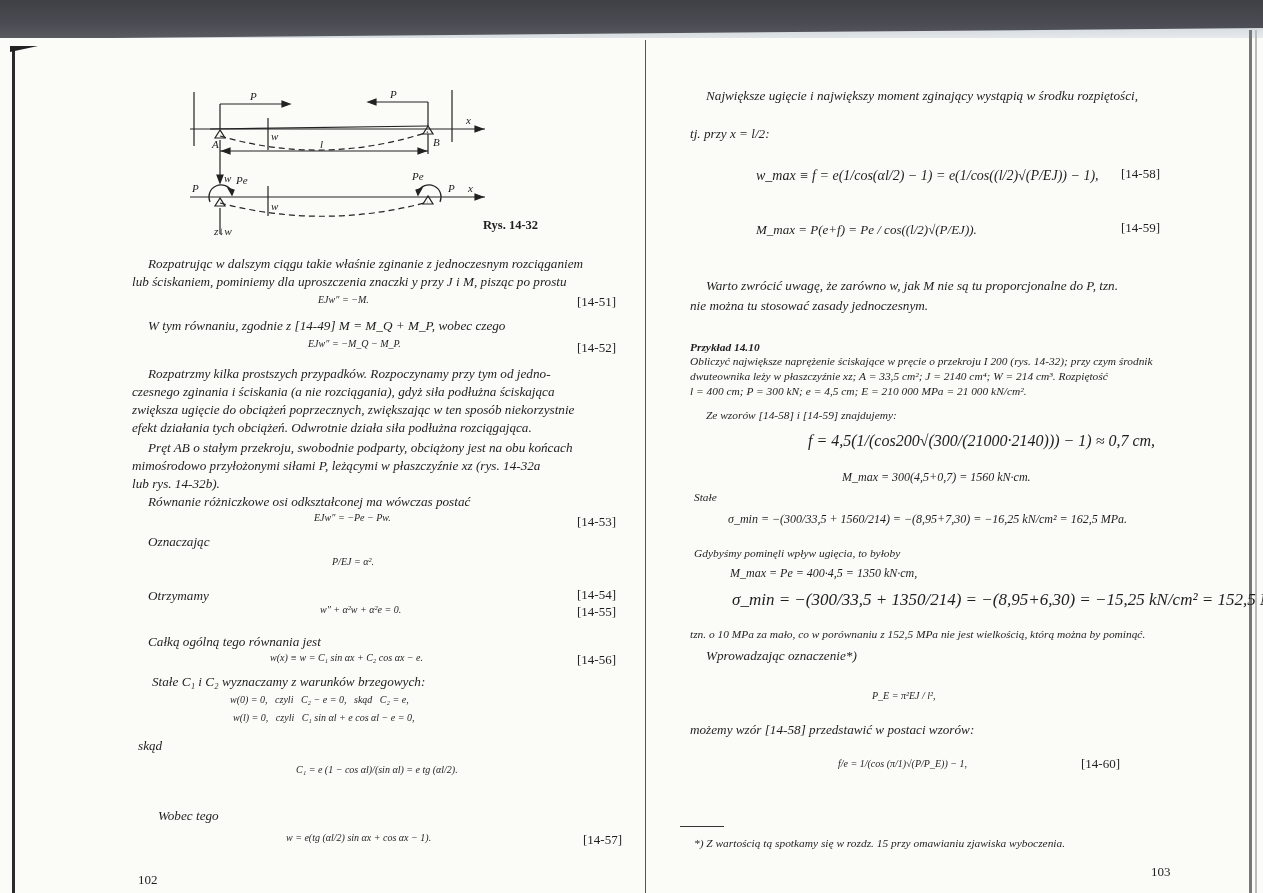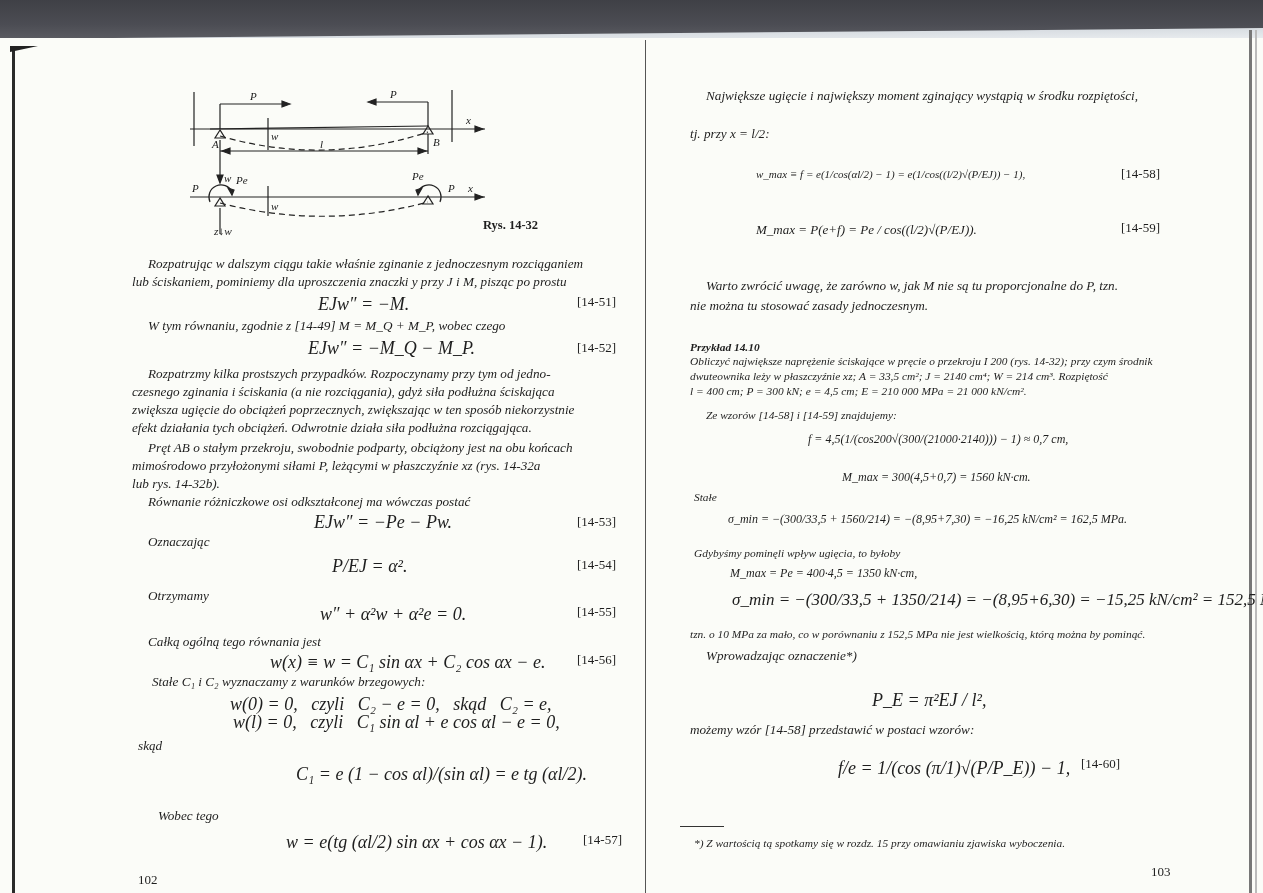--- a/index.html
+++ b/index.html
@@ -37,21 +37,21 @@
     position:absolute; left:1249px; top:30px; width:3px; height:863px; background:#777;
   }
   .right-edge2 {
     position:absolute; left:1255px; top:30px; width:2px; height:863px; background:#bbb;
   }
 
   .txt { position:absolute; font-size:13.2px; line-height:16px; white-space:nowrap;font-style:italic; }
   .small { font-size:11.4px; line-height:14px; }
   .eqnum { position:absolute; font-size:13px; }
   i, .it { font-style:italic; }
-  .math { position:absolute; font-size:18px; white-space:nowrap; }
+  .math { position:absolute; font-size:10px; white-space:nowrap; }
   .caption { position:absolute; font-size:12.5px; font-weight:bold;text-align:center; }
   .pnum { position:absolute; font-size:13px; }
   .bold { font-weight:bold; }
 </style>
 </head>
 <body>
 
 <div class="topband"></div>
 <div class="topsheet"></div>
 
@@ -137,21 +137,21 @@
 <div class="txt" style="left:132px;top:420px">efekt działania tych obciążeń. Odwrotnie działa siła podłużna rozciągająca.</div>
 <div class="txt" style="left:148px;top:440px">Pręt AB o stałym przekroju, swobodnie podparty, obciążony jest na obu końcach</div>
 <div class="txt" style="left:132px;top:458px">mimośrodowo przyłożonymi siłami P, leżącymi w płaszczyźnie xz (rys. 14-32a</div>
 <div class="txt" style="left:132px;top:476px">lub rys. 14-32b).</div>
 <div class="txt" style="left:148px;top:494px">Równanie różniczkowe osi odkształconej ma wówczas postać</div>
 <div class="math it" style="left:314px;top:512px">EJw″ = −Pe − Pw.</div>
 <div class="eqnum" style="left:577px;top:514px">[14-53]</div>
 
 <div class="txt" style="left:148px;top:534px">Oznaczając</div>
 <div class="math it" style="left:332px;top:556px">P/EJ = α².</div>
-<div class="eqnum" style="left:577px;top:557px">[14-54]</div>
+<div class="eqnum" style="left:577px;top:587px">[14-54]</div>
 
 <div class="txt" style="left:148px;top:588px">Otrzymamy</div>
 <div class="math it" style="left:320px;top:604px">w″ + α²w + α²e = 0.</div>
 <div class="eqnum" style="left:577px;top:604px">[14-55]</div>
 
 <div class="txt" style="left:148px;top:634px">Całką ogólną tego równania jest</div>
 <div class="math it" style="left:270px;top:652px">w(x) ≡ w = C₁ sin αx + C₂ cos αx − e.</div>
 <div class="eqnum" style="left:577px;top:652px">[14-56]</div>
 
 <div class="txt" style="left:152px;top:674px">Stałe C₁ i C₂ wyznaczamy z warunków brzegowych:</div>
@@ -162,35 +162,35 @@
 <div class="math it" style="left:296px;top:764px">C₁ = e (1 − cos αl)/(sin αl) = e tg (αl/2).</div>
 
 <div class="txt" style="left:158px;top:808px">Wobec tego</div>
 <div class="math it" style="left:286px;top:832px">w = e(tg (αl/2) sin αx + cos αx − 1).</div>
 <div class="eqnum" style="left:583px;top:832px">[14-57]</div>
 
 <div class="pnum" style="left:138px;top:872px">102</div>
 
 <div class="txt" style="left:706px;top:88px">Największe ugięcie i największy moment zginający wystąpią w środku rozpiętości,</div>
 <div class="txt" style="left:690px;top:126px">tj. przy x = l/2:</div>
-<div class="math it" style="left:756px;top:168px;font-size:11px">w_max ≡ f = e(1/cos(αl/2) − 1) = e(1/cos((l/2)√(P/EJ)) − 1),</div>
+<div class="math it" style="left:756px;top:168px;font-size:14px">w_max ≡ f = e(1/cos(αl/2) − 1) = e(1/cos((l/2)√(P/EJ)) − 1),</div>
 <div class="eqnum" style="left:1121px;top:166px">[14-58]</div>
 <div class="math it" style="left:756px;top:222px;font-size:13px">M_max = P(e+f) = Pe / cos((l/2)√(P/EJ)).</div>
 <div class="eqnum" style="left:1121px;top:220px">[14-59]</div>
 
 <div class="txt" style="left:706px;top:278px">Warto zwrócić uwagę, że zarówno w, jak M nie są tu proporcjonalne do P, tzn.</div>
 <div class="txt" style="left:690px;top:298px">nie można tu stosować zasady jednoczesnym.</div>
 
 <div class="txt small bold" style="left:690px;top:340px">Przykład 14.10</div>
 <div class="txt small" style="left:690px;top:354px">Obliczyć największe naprężenie ściskające w pręcie o przekroju I 200 (rys. 14-32); przy czym środnik</div>
 <div class="txt small" style="left:690px;top:369px">dwuteownika leży w płaszczyźnie xz; A = 33,5 cm²; J = 2140 cm⁴; W = 214 cm³. Rozpiętość</div>
 <div class="txt small" style="left:690px;top:384px">l = 400 cm; P = 300 kN; e = 4,5 cm; E = 210 000 MPa = 21 000 kN/cm².</div>
 
 <div class="txt small" style="left:706px;top:408px">Ze wzorów [14-58] i [14-59] znajdujemy:</div>
-<div class="math it" style="left:808px;top:432px;font-size:12px">f = 4,5(1/(cos200√(300/(21000·2140))) − 1) ≈ 0,7 cm,</div>
+<div class="math it" style="left:808px;top:432px;font-size:16px">f = 4,5(1/(cos200√(300/(21000·2140))) − 1) ≈ 0,7 cm,</div>
 <div class="math it" style="left:842px;top:470px;font-size:12px">M_max = 300(4,5+0,7) = 1560 kN·cm.</div>
 <div class="txt small" style="left:694px;top:490px">Stałe</div>
 <div class="math it" style="left:728px;top:512px;font-size:12px">σ_min = −(300/33,5 + 1560/214) = −(8,95+7,30) = −16,25 kN/cm² = 162,5 MPa.</div>
 <div class="txt small" style="left:694px;top:546px">Gdybyśmy pominęli wpływ ugięcia, to byłoby</div>
 <div class="math it" style="left:730px;top:566px;font-size:12px">M_max = Pe = 400·4,5 = 1350 kN·cm,</div>
 <div class="math it" style="left:732px;top:590px;font-size:17px">σ_min = −(300/33,5 + 1350/214) = −(8,95+6,30) = −15,25 kN/cm² = 152,5 MPa,</div>
 <div class="txt small" style="left:690px;top:627px">tzn. o 10 MPa za mało, co w porównaniu z 152,5 MPa nie jest wielkością, którą można by pominąć.</div>
 
 <div class="txt" style="left:706px;top:648px">Wprowadzając  oznaczenie*)</div>
 <div class="math it" style="left:872px;top:690px">P_E = π²EJ / l²,</div>

